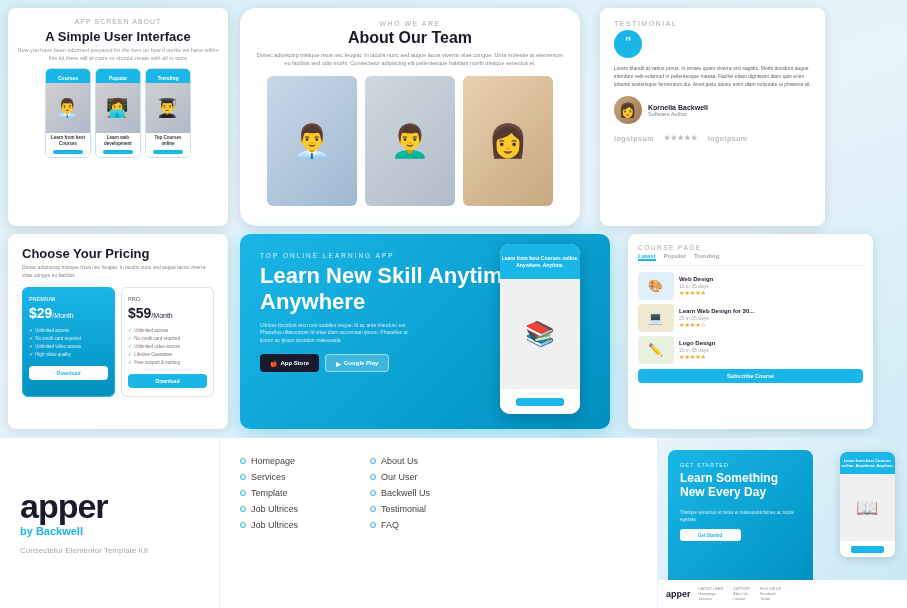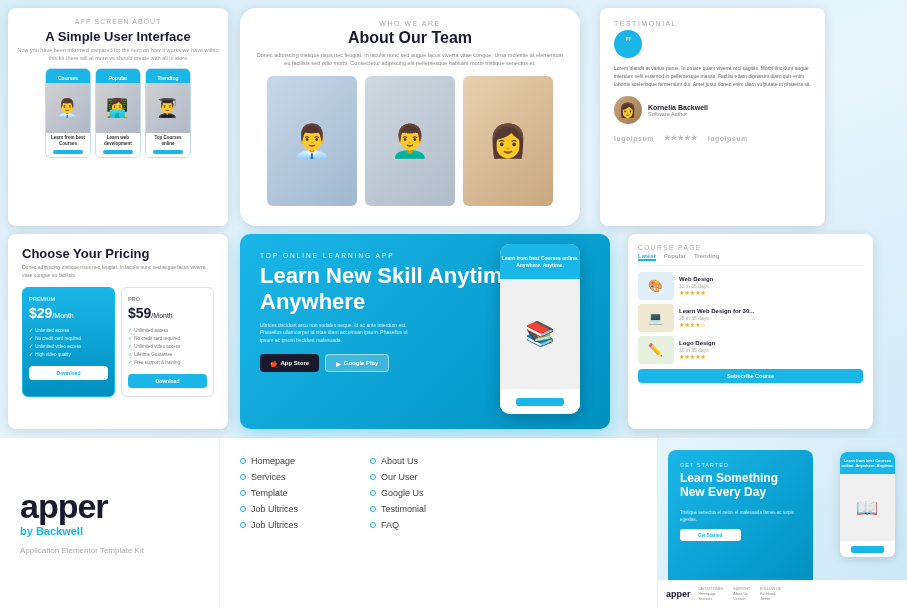--- a/index.html
+++ b/index.html
@@ -860,21 +860,21 @@
       </div>
     </div>
     <button style="width:100%;height:14px;background:#1ab6e8;color:#fff;border:none;border-radius:4px;font-size:5.5px;font-weight:700;cursor:pointer;margin-top:4px;">Subscribe Course</button>
   </div>
 
   <div class="bottom-row">
 
     <div class="bottom-brand">
       <div class="brand-name">apper</div>
       <div class="brand-by">by Backwell</div>
-      <div class="brand-desc">Application Elementor Template Kit</div>
+      <div class="brand-desc">Consectetur Elementor Template Kit</div>
     </div>
 
     <div class="bottom-nav">
       <div class="nav-col">
         <div class="nav-item">
           <div class="nav-dot"></div>
           <span>Homepage</span>
         </div>
         <div class="nav-item">
           <div class="nav-dot"></div>
@@ -898,21 +898,21 @@
         <div class="nav-item">
           <div class="nav-dot"></div>
           <span>About Us</span>
         </div>
         <div class="nav-item">
           <div class="nav-dot"></div>
           <span>Our User</span>
         </div>
         <div class="nav-item">
           <div class="nav-dot"></div>
-          <span>Google Us</span>
+          <span>Backwell Us</span>
         </div>
         <div class="nav-item">
           <div class="nav-dot"></div>
           <span>Testimonial</span>
         </div>
         <div class="nav-item">
           <div class="nav-dot"></div>
           <span>FAQ</span>
         </div>
       </div>

